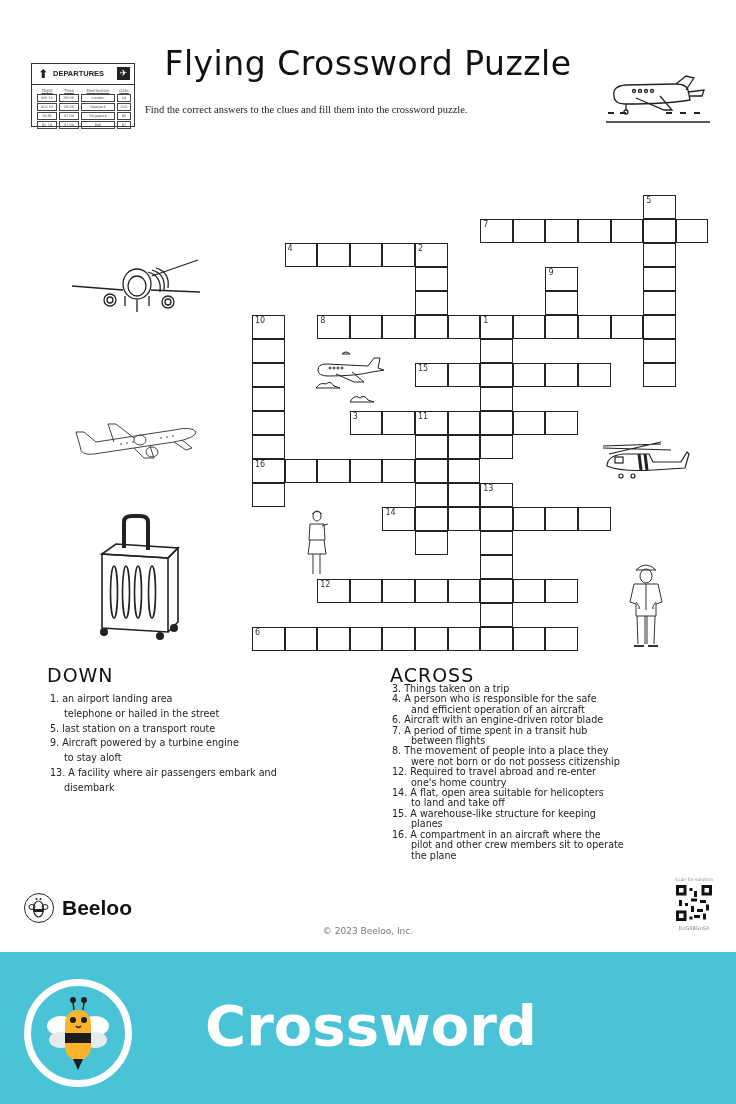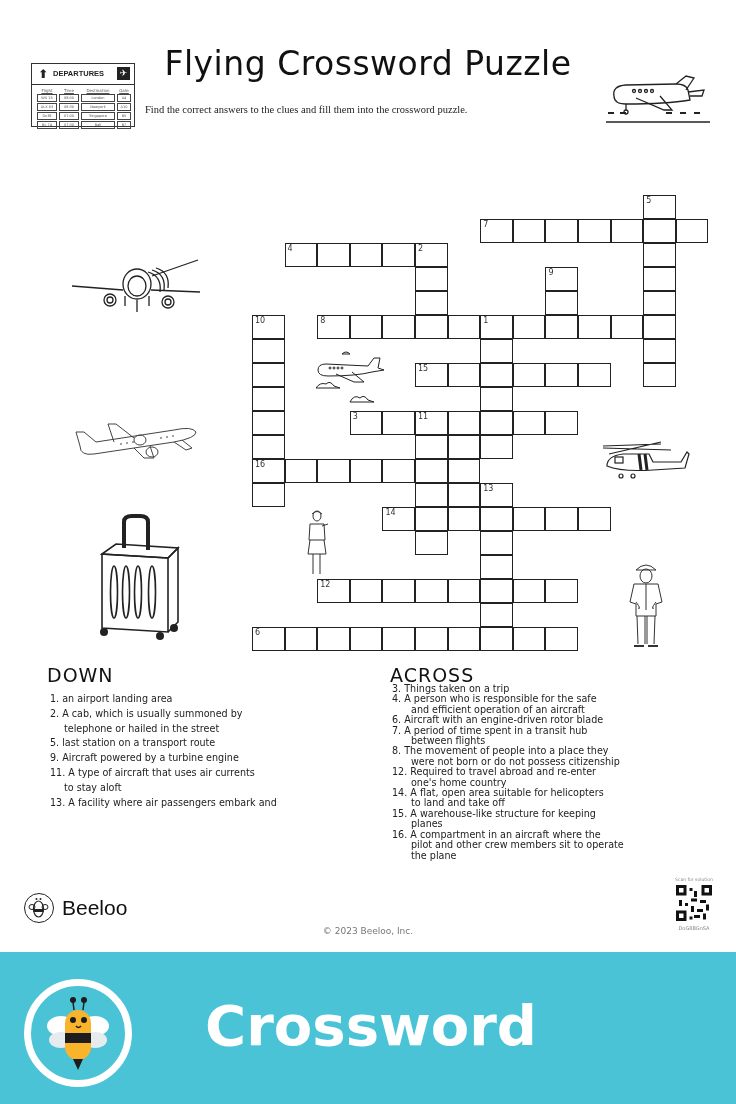--- a/index.html
+++ b/index.html
@@ -23,21 +23,21 @@
   .cell .num { position:absolute; left:2px; top:0px; font-size:8px; color:#333; font-family: "DejaVu Sans", sans-serif; }
   
   .clue-head { font-size: 19px; letter-spacing: 1px; color:#111; }
   .clues { font-size: 9.6px; line-height: 14.8px; color:#222; }
   .clues .item { padding-left: 0; }
   .clues .cont { padding-left: 14px; }
   .across .item, .across .cont { line-height: 10.4px; }
   .across .cont { padding-left: 19px; }
   
   .beeloo-logo { left: 24px; top: 893px; width: 30px; height: 30px; border:1.5px solid #222; border-radius:50%; box-sizing:border-box; }
-  .beeloo-name { left: 62px; top: 896px; font-size: 21px; font-weight: normal; font-family:"Liberation Sans", sans-serif; color:#111; }
+  .beeloo-name { left: 62px; top: 896px; font-size: 21px; font-weight: bold; font-family:"Liberation Sans", sans-serif; color:#111; }
   .copyright { left: 0; width: 736px; text-align: center; top: 926px; font-size: 9px; color: #777; }
   .qr-caption { left: 672px; top: 877px; font-size: 4.5px; color:#888; width:44px; text-align:center; }
   .qr { left: 676px; top: 885px; width: 36px; height: 36px; }
   .qr-code { left: 672px; top: 925px; font-size: 5px; color:#888; width:44px; text-align:center; }
   .banner { left:0; top: 952px; width: 736px; height: 152px; background: #4ac3d6; }
   .banner-text { left: 0; width: 632px; text-align:center; top: 993px; font-size: 56px; font-weight: bold; color: #fff;
                  font-family: "DejaVu Sans", sans-serif; padding-left: 110px; box-sizing: border-box; }
   .badge { left: 24px; top: 979px; width: 108px; height: 108px; border-radius: 50%; border: 7px solid #fff; box-sizing: border-box; background:#4ac3d6; }
 </style>
 </head>
@@ -323,35 +323,34 @@
     <div class="cell" style="left: 512.8px; top: 627px;"></div>
     <div class="cell" style="left: 545.4px; top: 627px;"></div>
   </div>
 
 <div class="abs clue-head" style="left:47px;top:664px;">DOWN</div>
 <div class="abs clues" id="down-clues" style="left:50px;top:692px;width:290px;">
     <div>
       <div class="item">1. an airport landing area</div>
     </div>
     <div>
-      <div class="item">2. A cab, which is usually summoned by</div>
       <div class="cont">telephone or hailed in the street</div>
     </div>
     <div>
       <div class="item">5. last station on a transport route</div>
     </div>
     <div>
       <div class="item">9. Aircraft powered by a turbine engine</div>
     </div>
     <div>
-      <div class="item">11. A type of aircraft that uses air currents</div>
       <div class="cont">to stay aloft</div>
     </div>
     <div>
       <div class="item">13. A facility where air passengers embark and</div>
+      <div class="cont">disembark</div>
     </div>
   </div>
 
 <div class="abs clue-head" style="left:390px;top:664px;text-align:right;">ACROSS</div>
 <div class="abs clues across" id="across-clues" style="left:392px;top:684px;width:300px;">
     <div>
       <div class="item">3. Things taken on a trip</div>
     </div>
     <div>
       <div class="item">4. A person who is responsible for the safe</div>

